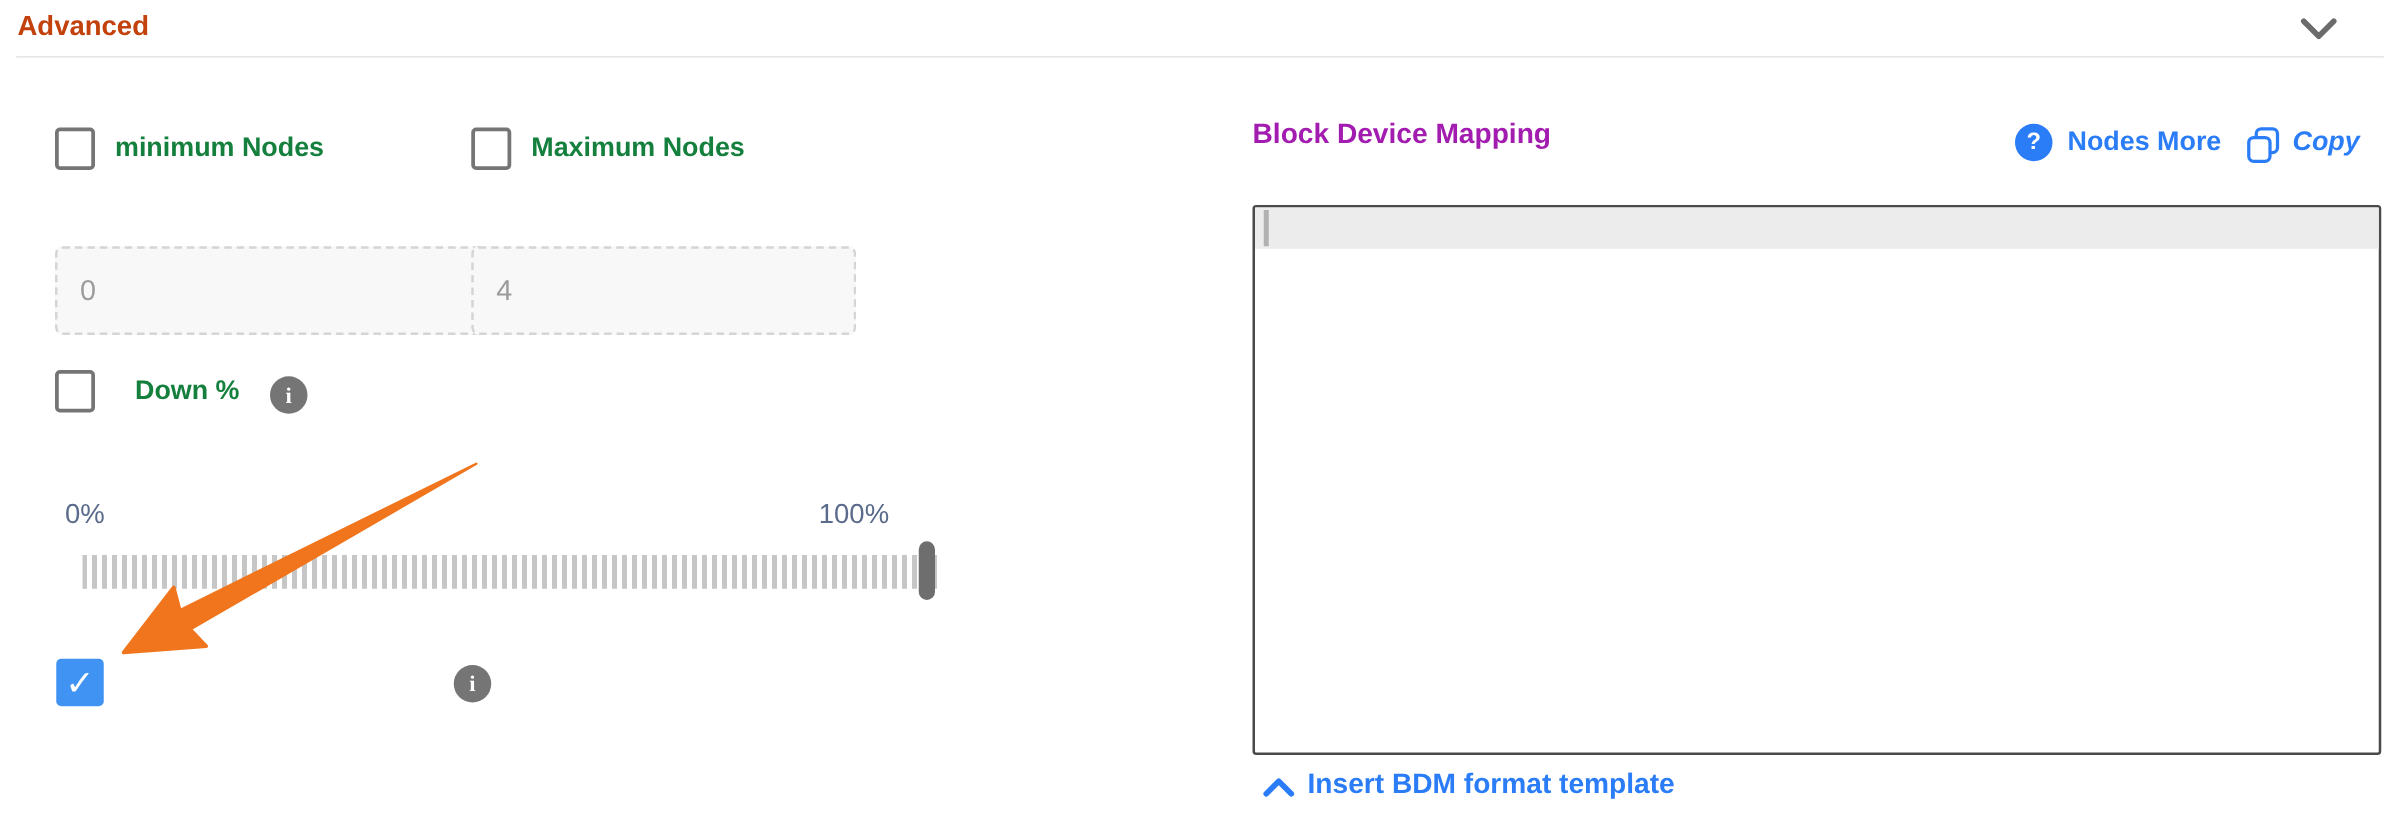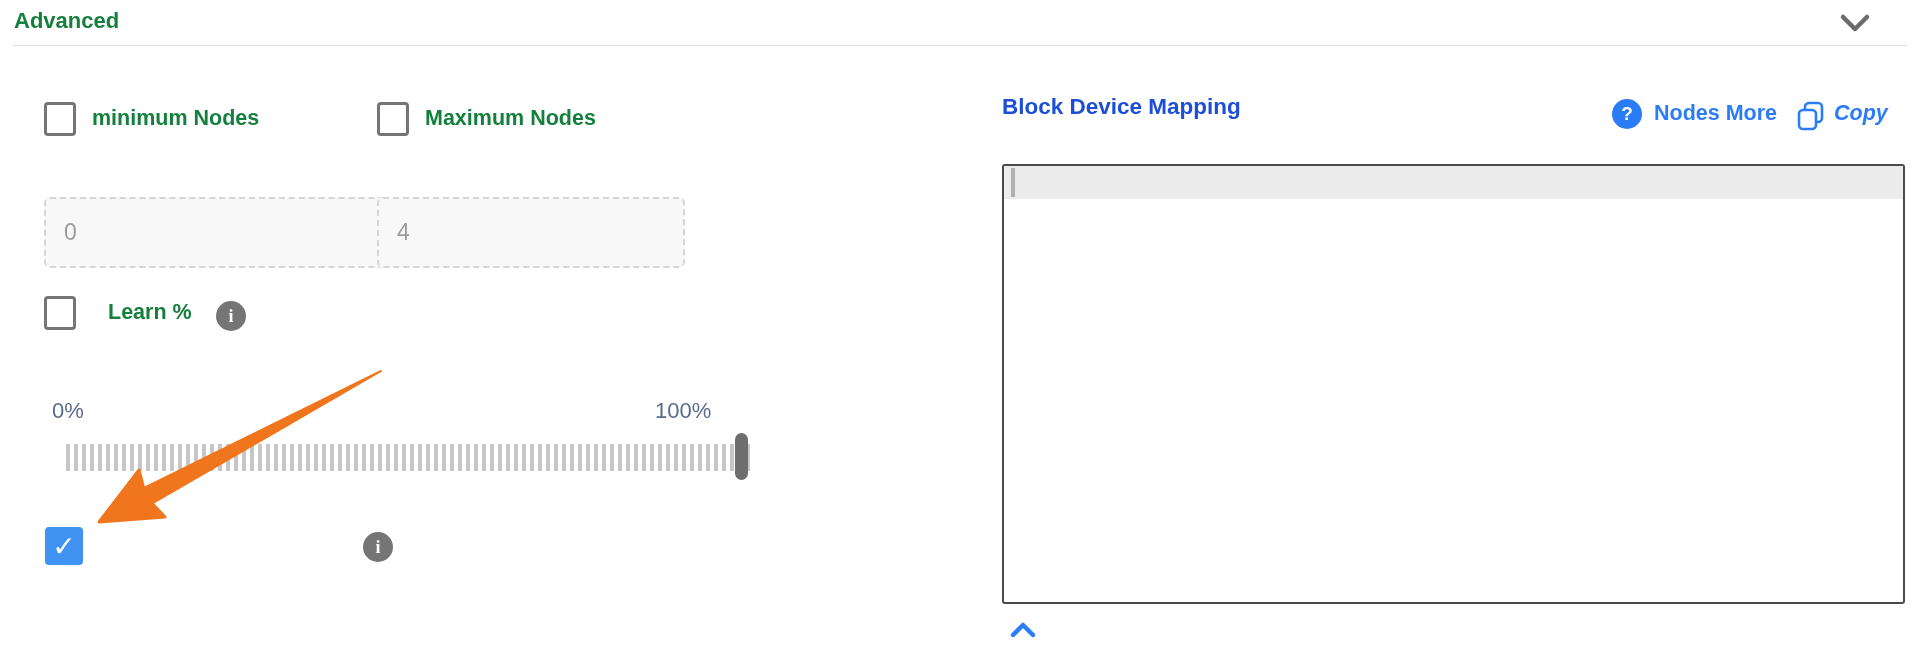--- a/index.html
+++ b/index.html
@@ -1,20 +1,20 @@
 <!DOCTYPE html>
 <html><head>
 <meta charset="utf-8">
 <style>
   * { margin:0; padding:0; box-sizing:border-box; }
   body { background:#fff; font-family:"Liberation Sans","DejaVu Sans",sans-serif; }
   .page { position:relative; width:1920px; height:656px; background:#ffffff; overflow:hidden; }
 
   
-  .adv-title { position:absolute; left:14px; top:8px; font-size:22px; font-weight:600; color:#15803d; }
+  .adv-title { position:absolute; left:14px; top:8px; font-size:22px; font-weight:600; color:#c2410c; }
   .collapse-btn { position:absolute; left:1838px; top:8px; width:34px; height:30px; cursor:pointer; }
   .divider { position:absolute; left:13px; top:45px; width:1894px; height:1px; background:#dedede; }
 
   
   .cb { position:absolute; width:32px; height:34px; border:3px solid #757575; border-radius:4px; background:#fff; cursor:pointer; }
   .cb.checked { width:38px; height:38px; border:none; background:#4193f3; color:#fdfdfd; font-size:28px; font-weight:700; display:flex; align-items:center; justify-content:center; }
   .cb-label { position:absolute; font-size:21.5px; font-weight:600; color:#15803d; }
 
   
   .dash-input { position:absolute; border:2px dashed #d5d5d5; border-radius:6px; background:#f8f8f8; color:#9b9b9b; font-size:23px; font-family:"Liberation Sans","DejaVu Sans",sans-serif; padding-left:18px; outline:none; }
@@ -22,21 +22,21 @@
   .info-icon { position:absolute; width:30px; height:30px; border-radius:50%; background:#757575; color:#ffffff; font-size:18px; font-weight:700; font-family:"Liberation Serif","DejaVu Serif",serif; display:flex; align-items:center; justify-content:center; cursor:pointer; }
 
   
   .slider-min { position:absolute; left:52px; top:398px; font-size:22px; color:#5a6b8c; }
   .slider-max { position:absolute; left:655px; top:398px; width:90px; font-size:22px; color:#5a6b8c; }
   .slider-track { position:absolute; left:66px; top:444px; width:686px; height:27px; cursor:pointer;
       background:repeating-linear-gradient(90deg,#c6c6c6 0 4px,transparent 4px 8px); }
   .slider-handle { position:absolute; left:735px; top:433px; width:13px; height:47px; border-radius:7px; background:#6e6e6e; cursor:grab; }
 
   
-  .bdm-title { position:absolute; left:1002px; top:94px; font-size:22.5px; font-weight:600; color:#1d4ed8;text-align:center; }
+  .bdm-title { position:absolute; left:1002px; top:94px; font-size:22.5px; font-weight:600; color:#a21caf;text-align:center; }
   .help-circle { position:absolute; left:1612px; top:99px; width:30px; height:30px; border-radius:50%; background:#2b7cf7; color:#fff; font-size:19px; font-weight:700; display:flex; align-items:center; justify-content:center; cursor:pointer; }
   .learn-more { position:absolute; left:1654px; top:101px; font-size:21.5px; font-weight:600; color:#2b7cf7; cursor:pointer; }
   .copy-icon { position:absolute; left:1796px; top:100px; cursor:pointer; }
   .copy-label { position:absolute; left:1834px; top:101px; font-size:21.5px; font-weight:600; color:#2b7cf7; cursor:pointer;font-style:italic; }
 
   .editor { position:absolute; left:1002px; top:164px; width:903px; height:440px; border:2px solid #4a4a4a; border-radius:3px; background:#fff; cursor:text; }
   .editor-active-line { position:absolute; left:0; top:0; right:0; height:33px; background:#ececec; }
   .editor-cursor { position:absolute; left:7px; top:2px; width:4px; height:29px; background:#b1b1b1; }
 
   .insert-chevron { position:absolute; left:1010px; top:621px; cursor:pointer; }
@@ -57,21 +57,21 @@
 
   <div class="cb" style="left:44px; top:102px;"></div>
   <div class="cb-label" style="left:92px; top:106px;">minimum Nodes</div>
   <input class="dash-input" style="left: 44px; top: 197px; width: 346px; height: 71px;" disabled="" value="0">
 
   <div class="cb" style="left:377px; top:102px;"></div>
   <div class="cb-label" style="left:425px; top:106px;">Maximum Nodes</div>
   <input class="dash-input" style="left: 377px; top: 197px; width: 308px; height: 71px;" disabled="" value="4">
 
   <div class="cb" style="left:44px; top:296px;"></div>
-  <div class="cb-label" style="left:108px; top:300px;">Learn %</div>
+  <div class="cb-label" style="left:108px; top:300px;">Down %</div>
   <div class="info-icon" style="left:216px; top:301px;">i</div>
 
   <div class="slider-min">0%</div>
   <div class="slider-max">100%</div>
   <div class="slider-track"></div>
   <div class="slider-handle"></div>
 
   <div class="cb checked" style="left:45px; top:527px;">
     <span>✓</span>
   </div>
@@ -93,14 +93,15 @@
 
   <div class="editor">
     <div class="editor-active-line"></div>
     <div class="editor-cursor"></div>
     <span></span>
   </div>
 
   <svg class="insert-chevron" width="26" height="18" viewBox="0 0 26 18">
     <polyline points="3,14 13,4 23,14" fill="none" stroke="#2b7cf7" stroke-width="4.5" stroke-linecap="round" stroke-linejoin="round"></polyline>
   </svg>
+  <div class="insert-label">Insert BDM format template</div>
 
 </div>
 
 </body></html>

